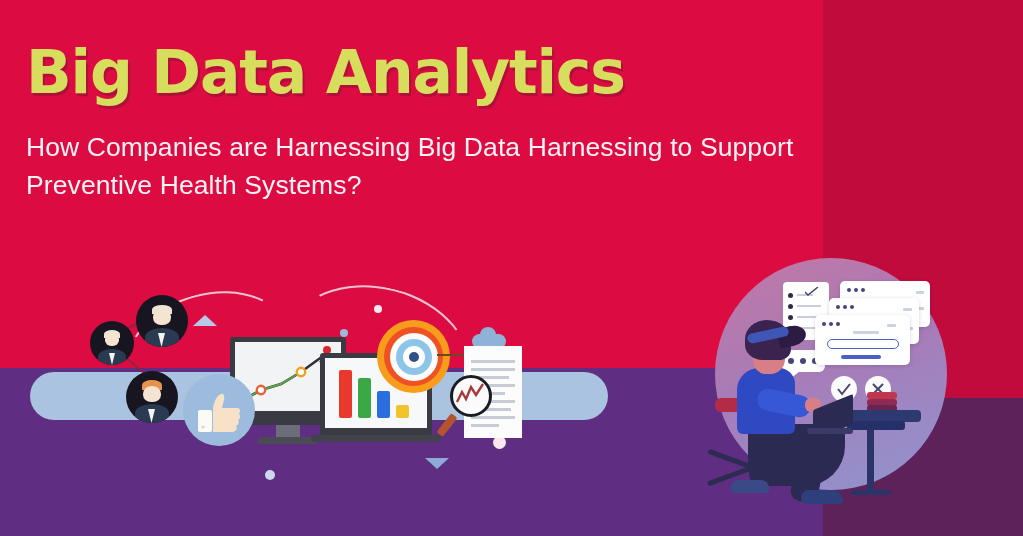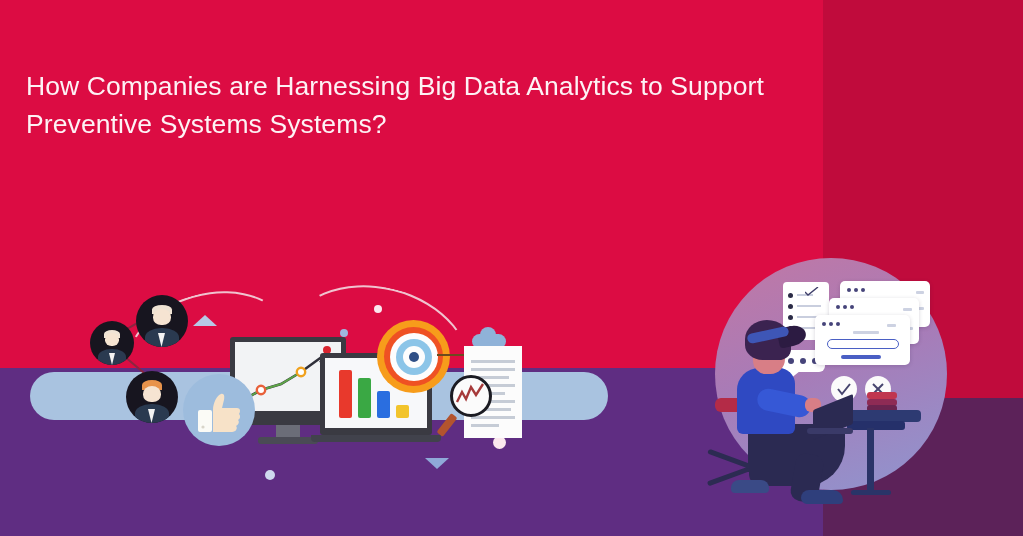--- a/index.html
+++ b/index.html
@@ -169,21 +169,22 @@
 <body>
 
 <div id="banner">
 
   <div class="bg-red-main"></div>
   <div class="bg-purple-main"></div>
   <div class="bg-red-right"></div>
   <div class="bg-purple-right"></div>
 
   <div class="headline">
-    <div class="subtitle">How Companies are Harnessing Big Data Analytics to Support Preventive Systems Systems?</div>
+    <div class="title">Big Data Analytics</div>
+    <div class="subtitle">How Companies are Harnessing Big Data Harnessing to Support Preventive Health Systems?</div>
   </div>
 
   <div class="scene-left">
 
     <div class="platform"></div>
 
     <div class="arc arc1"></div>
     <div class="arc arc2"></div>
     <div class="arc-dot" style="left:113px; top:76px;"></div>
     <div class="arc-dot" style="left:374px; top:50px;"></div>

